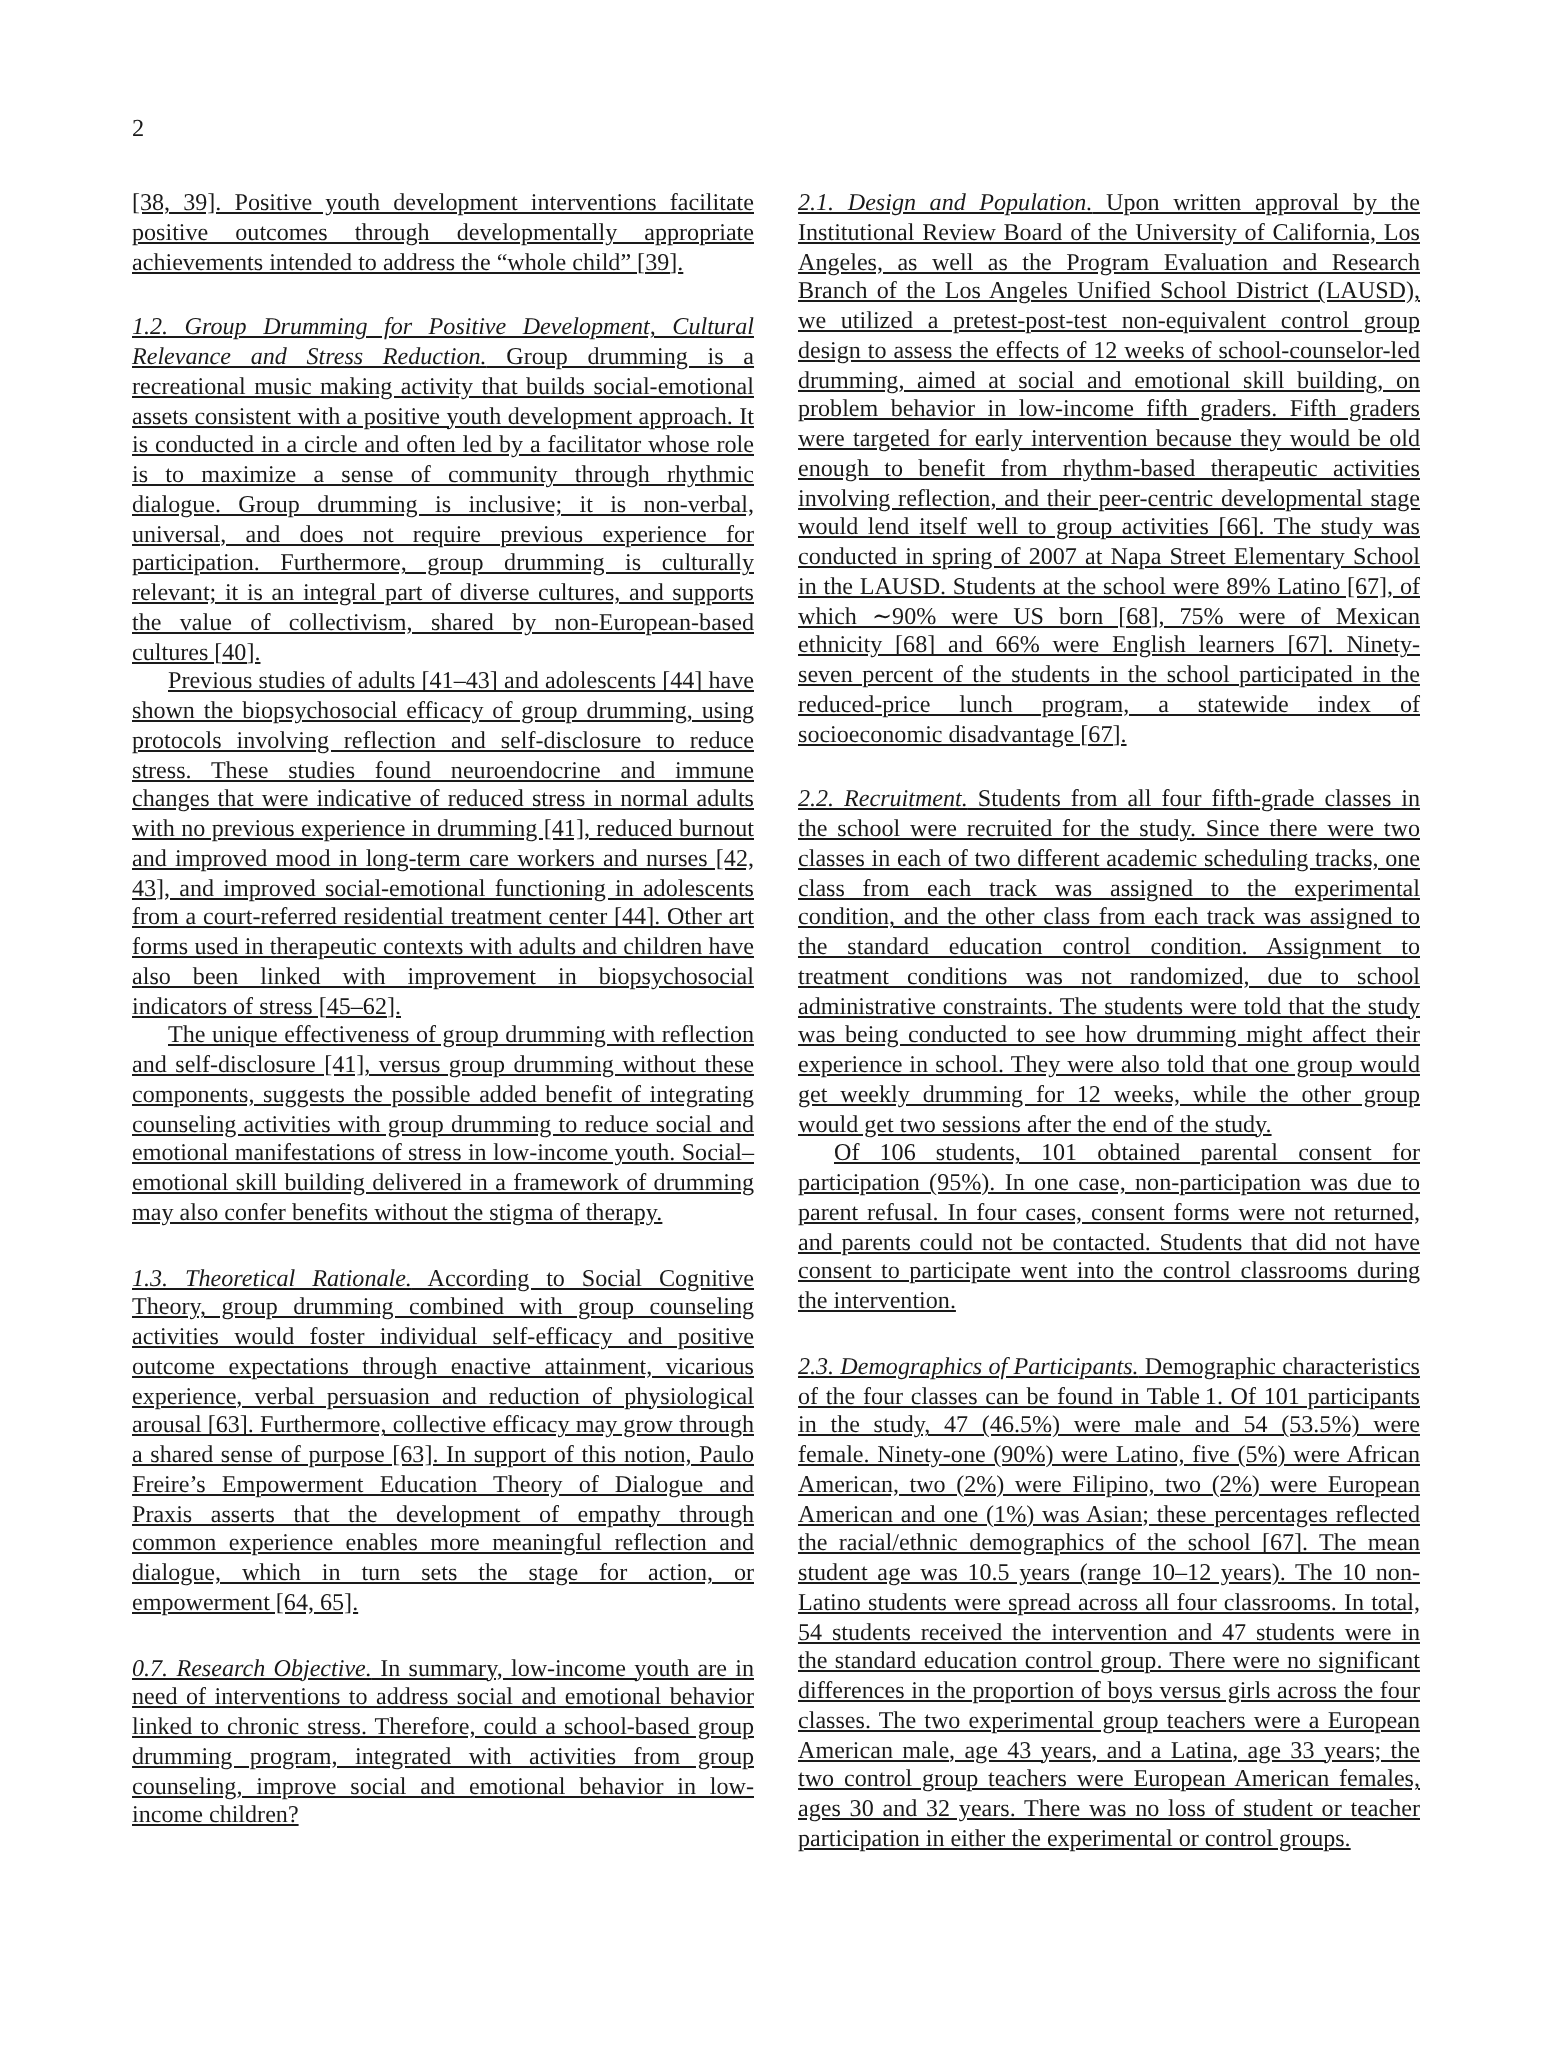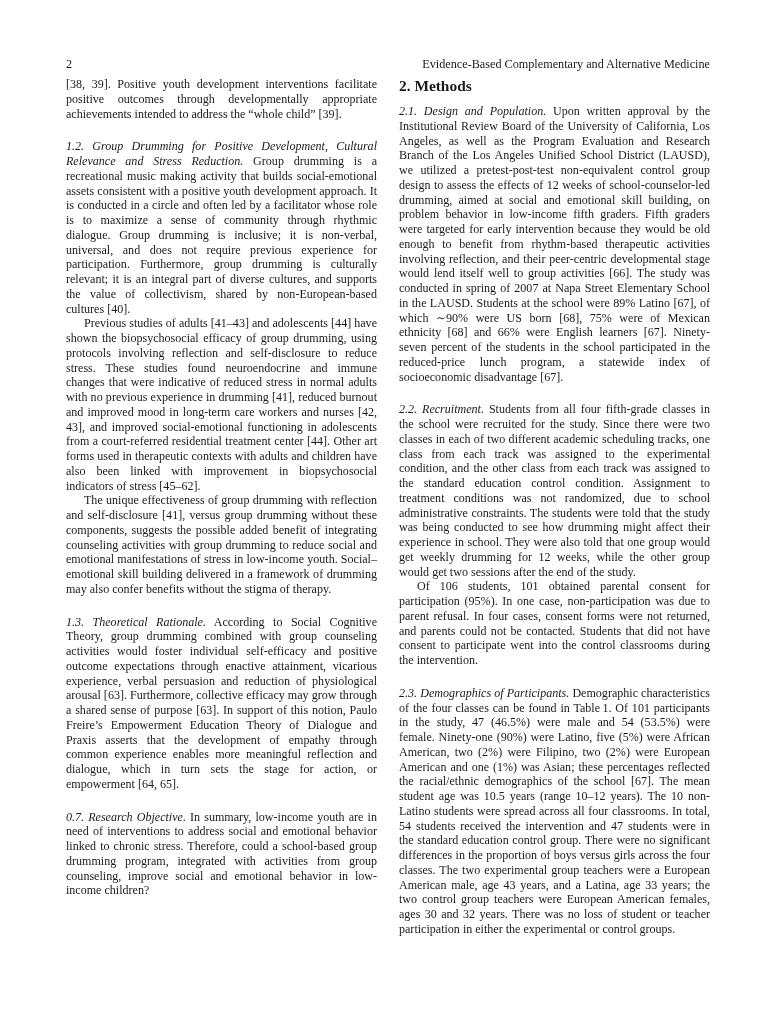--- a/index.html
+++ b/index.html
@@ -29,26 +29,27 @@
       left: 0;
       top: 0;
     }
     .running-head .journal {
       position: absolute;
       right: 0;
       top: 0;
     }
     .col {
       position: absolute;
-      top: 77px;
+      top: 94px;
       width: 311px;
       font-size: 12.05px;
       line-height: 14.75px;
       text-align: justify;
       hyphens: manual;
+      text-decoration: underline;
     }
     .col-left { left: 66px; }
     .col-right { left: 399px; }
     .col p {
       margin: 0;
     }
     .col p.indent {
       text-indent: 18px;
     }
     .sub-head {
@@ -61,21 +62,20 @@
       margin: 0 0 9px 0;
       text-align: left;
     }
     .gap-lg { height: 18px; }
   </style>
 </head>
 <body>
 
 <div class="running-head">
   <span class="page-num">2</span>
-  <span class="journal">Evidence-Based Complementary and Alternative Medicine</span>
 </div>
 
 <div class="col col-left">
   <p>[38, 39]. Positive youth development interventions facili­tate positive outcomes through developmentally appropri­ate achievements intended to address the “whole child” [39].</p>
 
   <div class="gap-lg"></div>
 
   <p><span class="sub-head">1.2. Group Drumming for Positive Development, Cultural Relevance and Stress Reduction.</span><span> Group drumming is a recreational music making activity that builds social-emotional assets consistent with a positive youth develop­ment approach. It is conducted in a circle and often led by a facilitator whose role is to maximize a sense of community through rhythmic dialogue. Group drumming is inclusive; it is non-verbal, universal, and does not require previous experience for participation. Furthermore, group drumming is culturally relevant; it is an integral part of diverse cultures, and supports the value of collectivism, shared by non-European-based cultures [40].</span></p>
   <p class="indent">Previous studies of adults [41–43] and adolescents [44] have shown the biopsychosocial efficacy of group drumming, using protocols involving reflection and self-disclosure to reduce stress. These studies found neuroendocrine and immune changes that were indicative of reduced stress in normal adults with no previous experience in drumming [41], reduced burnout and improved mood in long-term care workers and nurses [42, 43], and improved social-emotional functioning in adolescents from a court-referred residential treatment center [44]. Other art forms used in therapeutic contexts with adults and children have also been linked with improvement in biopsychosocial indicators of stress [45–62].</p>
   <p class="indent">The unique effectiveness of group drumming with reflec­tion and self-disclosure [41], versus group drumming with­out these components, suggests the possible added benefit of integrating counseling activities with group drumming to reduce social and emotional manifestations of stress in low-income youth. Social–emotional skill building delivered in a framework of drumming may also confer benefits without the stigma of therapy.</p>
@@ -83,21 +83,20 @@
   <div class="gap-lg"></div>
 
   <p><span class="sub-head">1.3. Theoretical Rationale.</span><span> According to Social Cognitive Theory, group drumming combined with group coun­seling activities would foster individual self-efficacy and positive outcome expectations through enactive attainment, vicarious experience, verbal persuasion and reduction of physiological arousal [63]. Furthermore, collective efficacy may grow through a shared sense of purpose [63]. In support of this notion, Paulo Freire’s Empowerment Education Theory of Dialogue and Praxis asserts that the development of empathy through common experience enables more meaningful reflection and dialogue, which in turn sets the stage for action, or empowerment [64, 65].</span></p>
 
   <div class="gap-lg"></div>
 
   <p><span class="sub-head">0.7. Research Objective.</span><span>  In summary, low-income youth are in need of interventions to address social and emotional behavior linked to chronic stress. Therefore, could a school-based group drumming program, integrated with activities from group counseling, improve social and emotional behav­ior in low-income children?</span></p>
 </div>
 
 <div class="col col-right">
-  <h2 class="section-title">2. Methods</h2>
 
   <p><span class="sub-head">2.1. Design and Population.</span><span>  Upon written approval by the Institutional Review Board of the University of California, Los Angeles, as well as the Program Evaluation and Research Branch of the Los Angeles Unified School District (LAUSD), we utilized a pretest-post-test non-equivalent control group design to assess the effects of 12 weeks of school-counselor-led drumming, aimed at social and emotional skill building, on problem behavior in low-income fifth graders. Fifth graders were targeted for early intervention because they would be old enough to benefit from rhythm-based thera­peutic activities involving reflection, and their peer-centric developmental stage would lend itself well to group activities [66]. The study was conducted in spring of 2007 at Napa Street Elementary School in the LAUSD. Students at the school were 89% Latino [67], of which ∼90% were US born [68], 75% were of Mexican ethnicity [68] and 66% were English learners [67]. Ninety-seven percent of the students in the school participated in the reduced-price lunch program, a statewide index of socioeconomic disadvantage [67].</span></p>
 
   <div class="gap-lg"></div>
 
   <p><span class="sub-head">2.2. Recruitment.</span><span>  Students from all four fifth-grade classes in the school were recruited for the study. Since there were two classes in each of two different academic scheduling tracks, one class from each track was assigned to the experimental condition, and the other class from each track was assigned to the standard education control condition. Assignment to treatment conditions was not randomized, due to school administrative constraints. The students were told that the study was being conducted to see how drumming might affect their experience in school. They were also told that one group would get weekly drumming for 12 weeks, while the other group would get two sessions after the end of the study.</span></p>
   <p class="indent">Of 106 students, 101 obtained parental consent for participation (95%). In one case, non-participation was due to parent refusal. In four cases, consent forms were not returned, and parents could not be contacted. Students that did not have consent to participate went into the control classrooms during the intervention.</p>
 
   <div class="gap-lg"></div>
 

